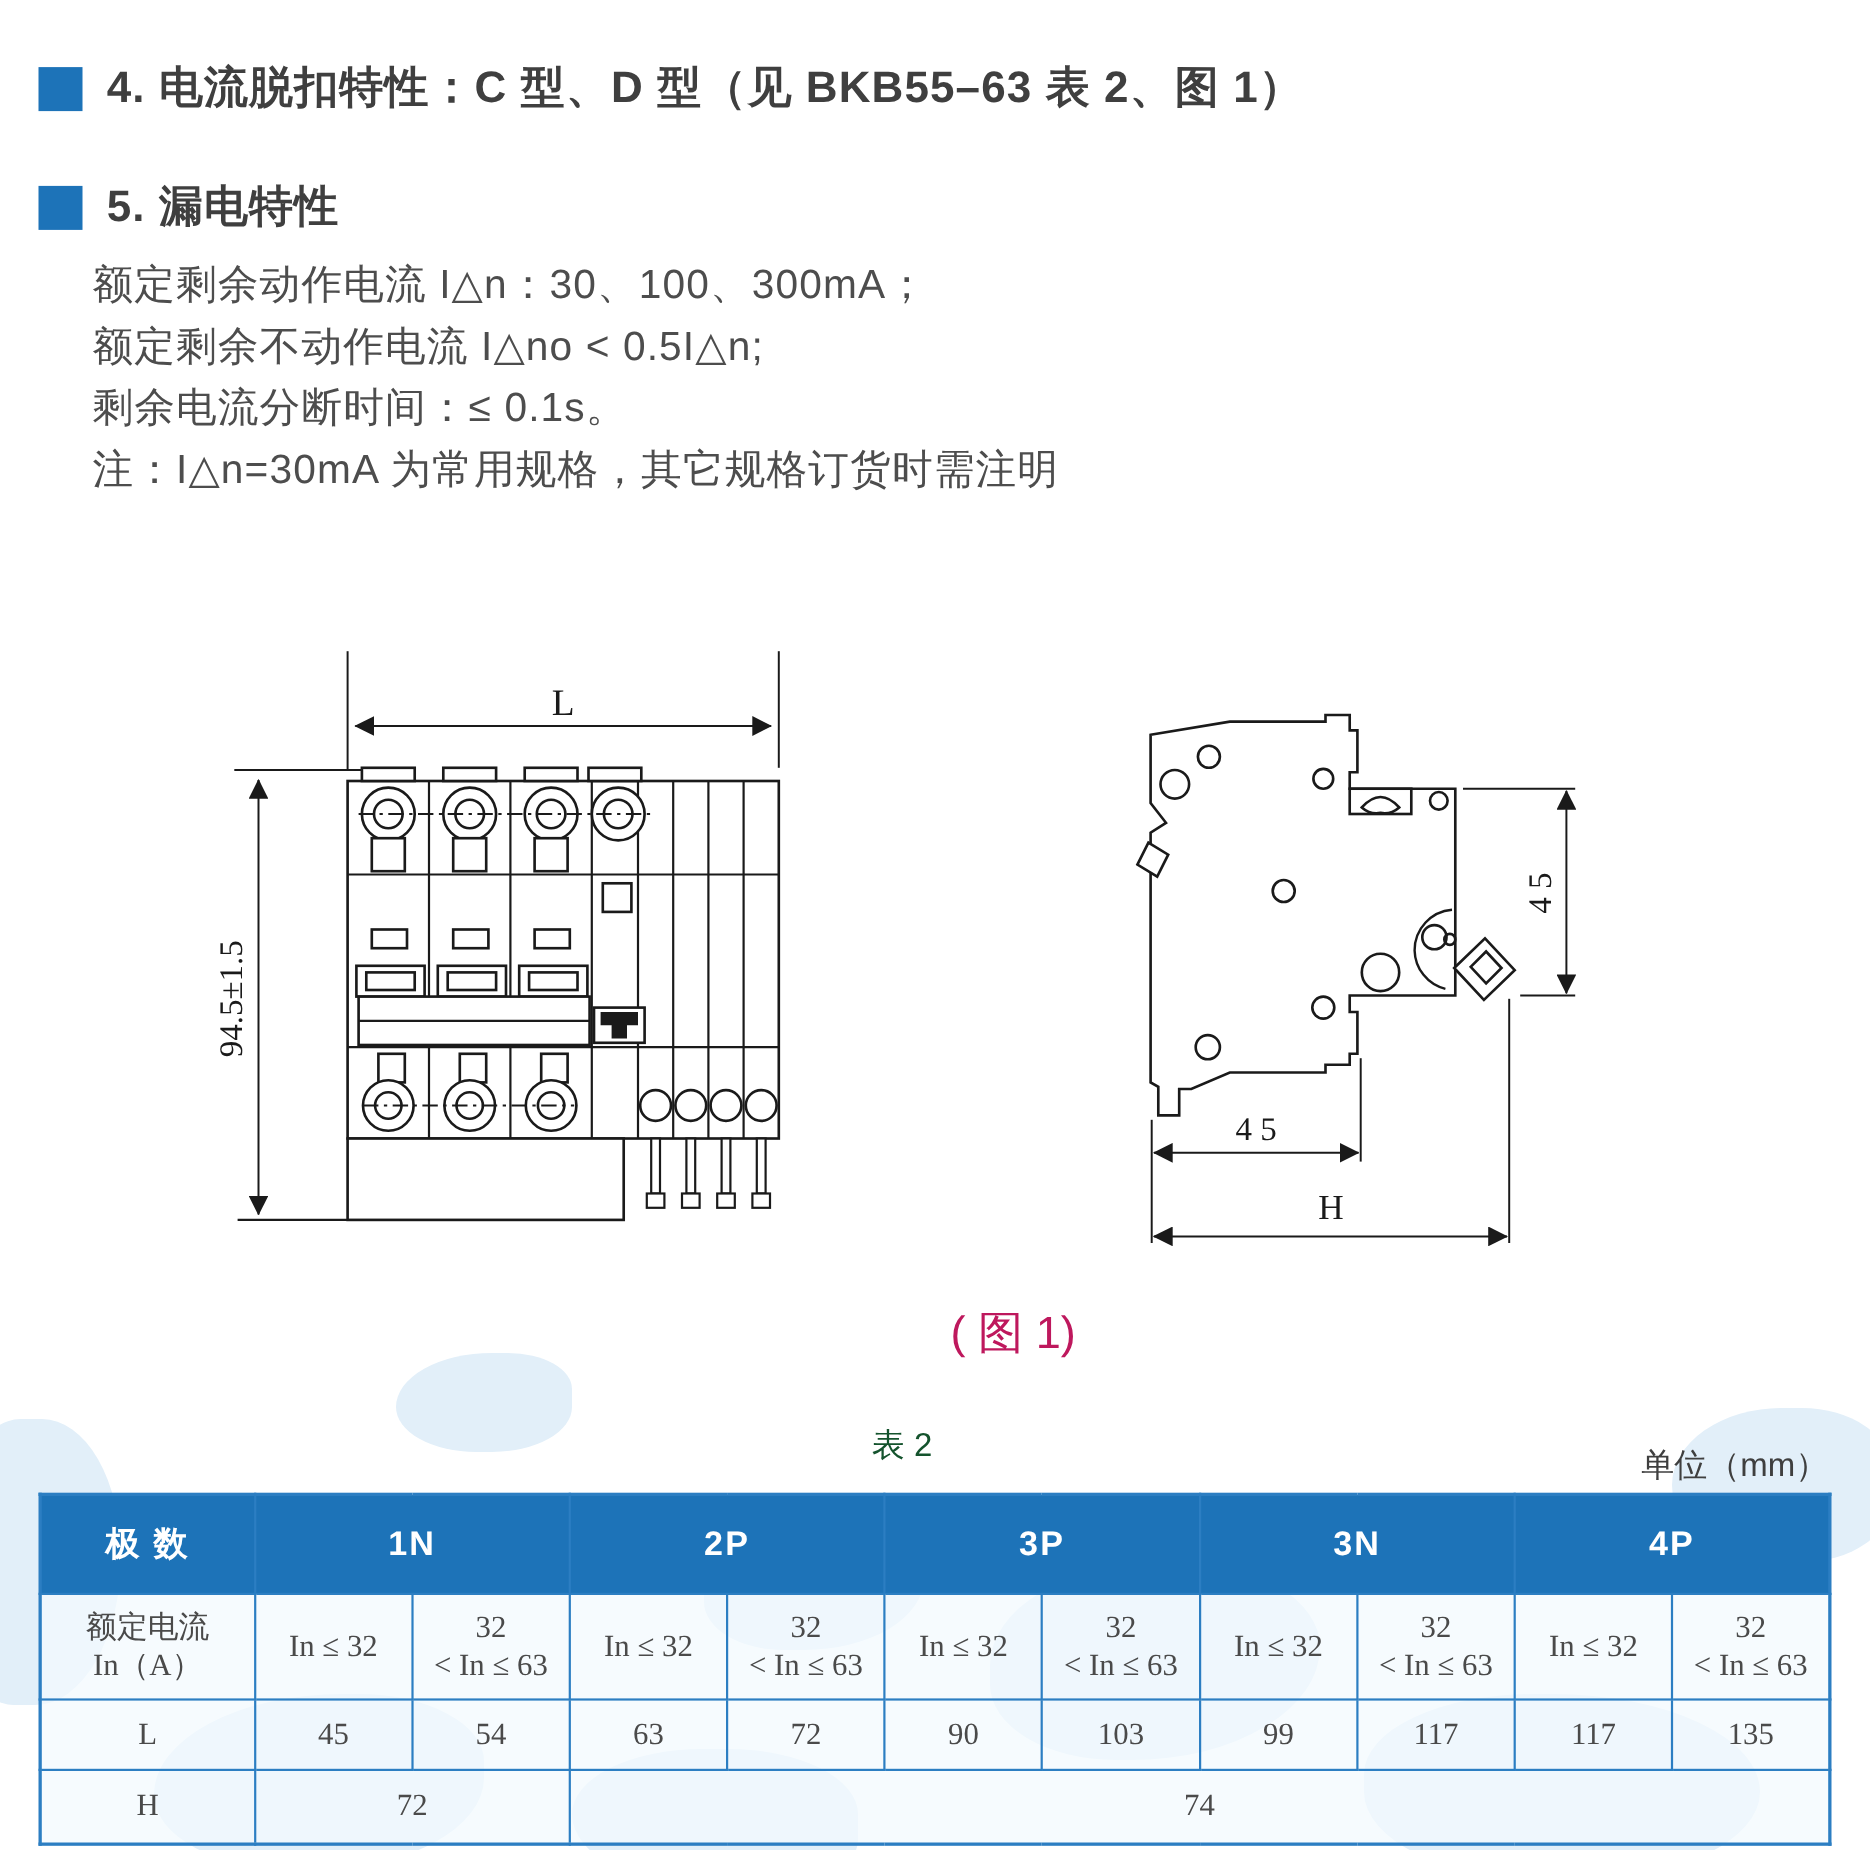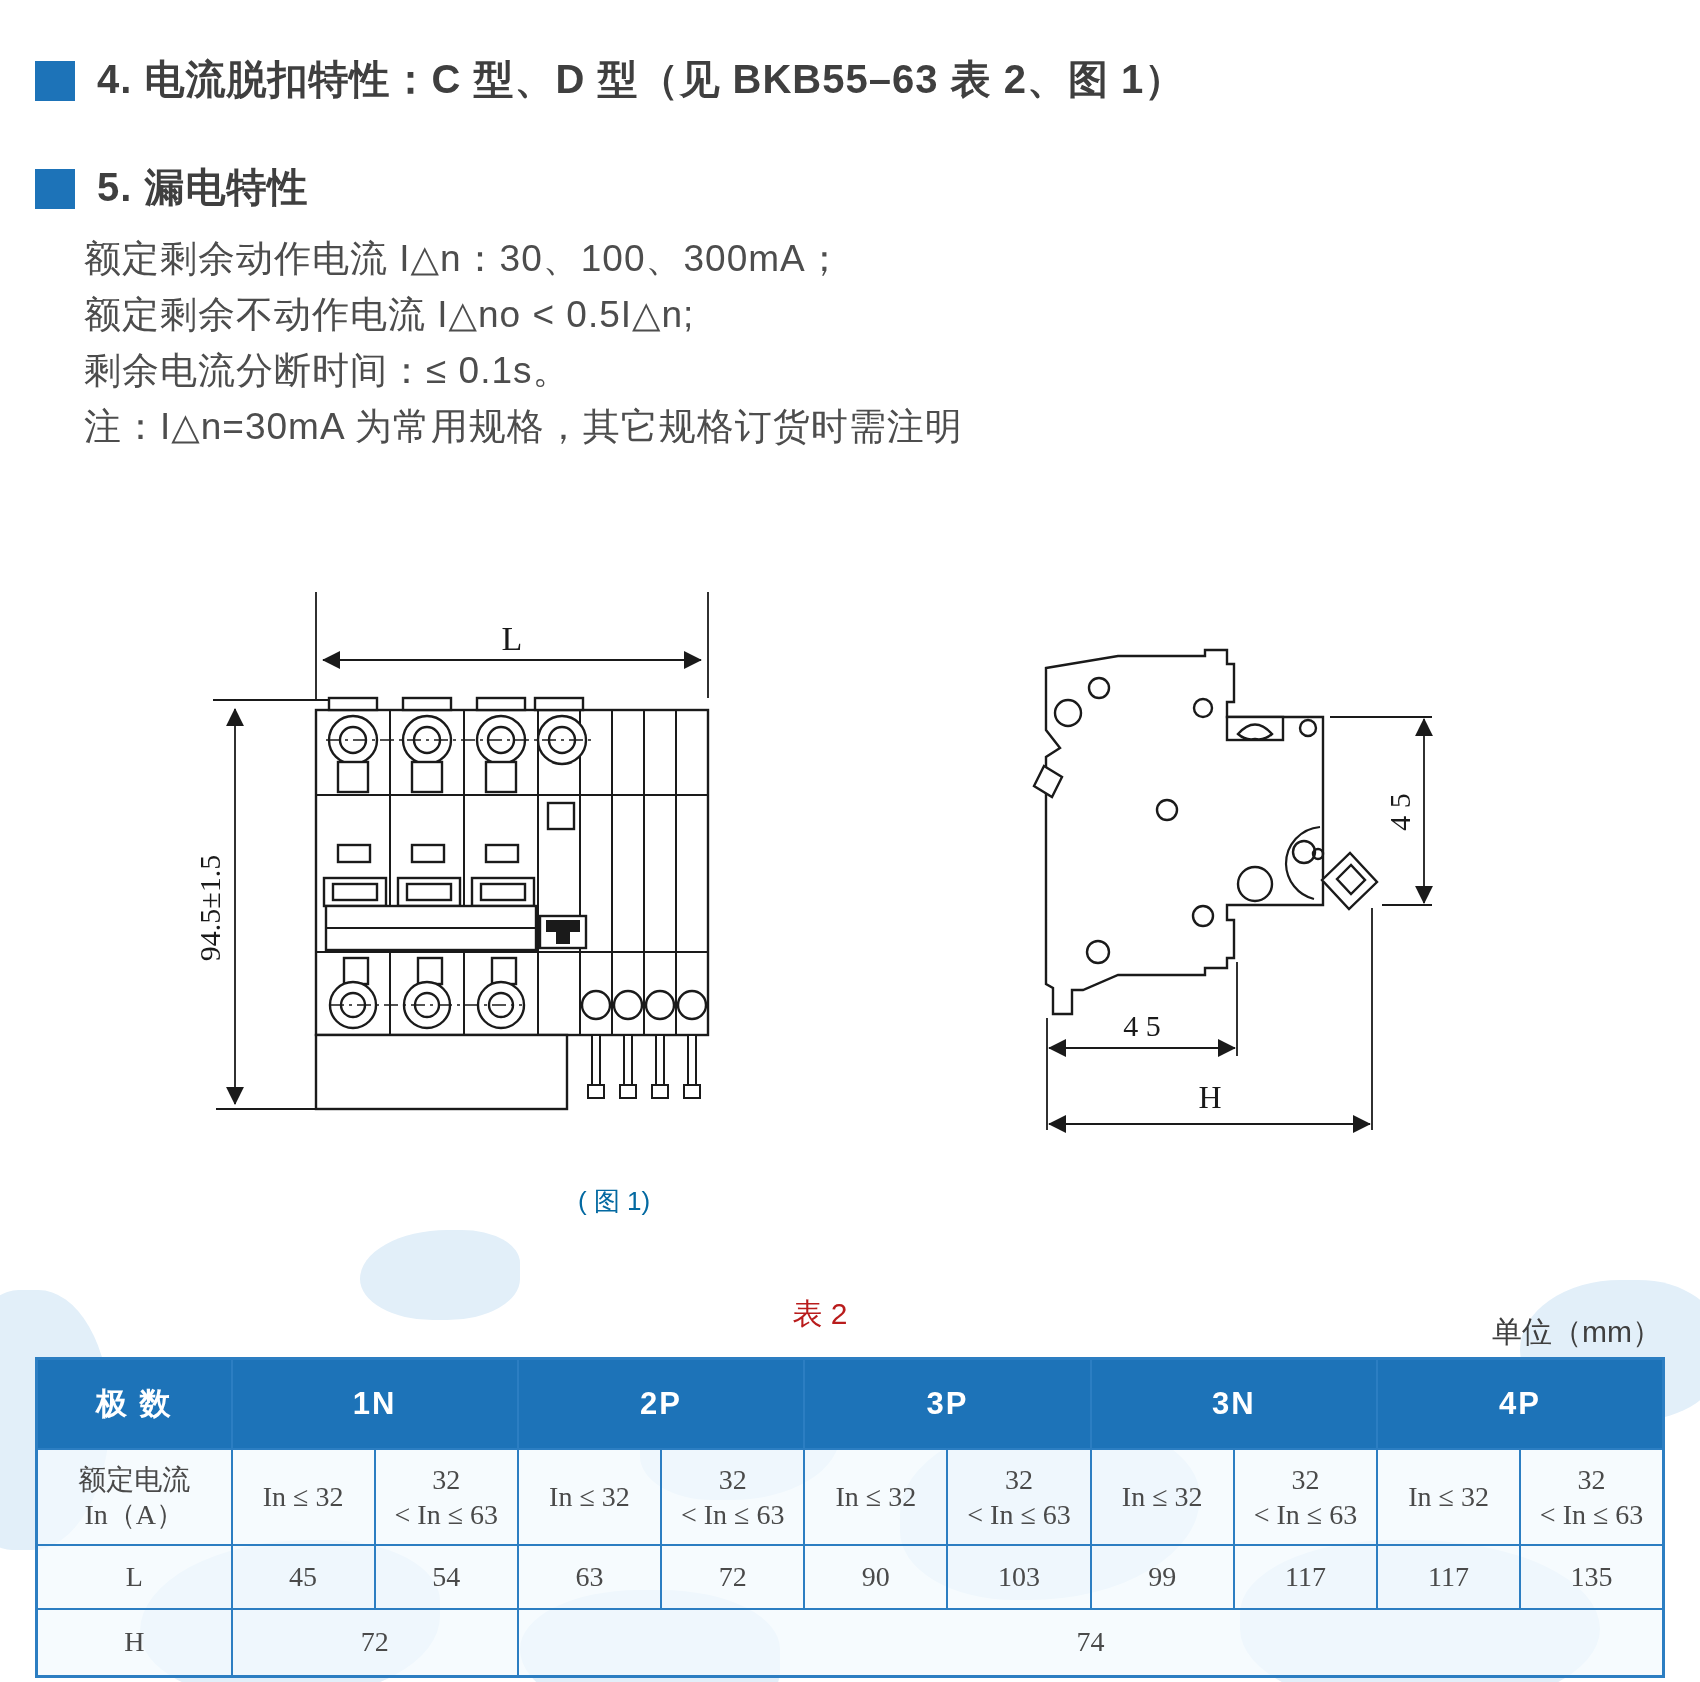--- a/index.html
+++ b/index.html
@@ -5,23 +5,23 @@
   html,body{margin:0;padding:0;background:#ffffff;}
   .page{position:relative;width:1700px;height:1682px;background:#fff;overflow:hidden;
         font-family:"Liberation Sans",sans-serif;color:#444;}
   
   .wm{position:absolute;background:#e2eff9;z-index:0;}
   
   .sec{position:absolute;left:35px;display:flex;align-items:center;z-index:2;}
   .bullet{width:40px;height:40px;background:#1d73b8;flex:0 0 auto;margin-top:3px;}
   .sec .t{margin-left:22px;font-weight:bold;font-size:40px;color:#3f3f3f;letter-spacing:1px;white-space:nowrap;}
   .bodyline{position:absolute;left:84px;font-size:37px;color:#4d4d4d;letter-spacing:1px;white-space:nowrap;z-index:2;}
-  .figcap{position:absolute;top:1184px;left:578px;width:400px;text-align:left;
-          font-size:26px;color:#0369a1;z-index:2;}
-  .tblcap{position:absolute;top:1294px;left:0;width:1640px;text-align:center;font-size:30px;color:#b91c1c;z-index:2;}
+  .figcap{position:absolute;top:1184px;left:578px;width:400px;text-align:right;
+          font-size:41px;color:#be185d;z-index:2;}
+  .tblcap{position:absolute;top:1294px;left:0;width:1640px;text-align:center;font-size:30px;color:#14532d;z-index:2;}
   .tblunit{position:absolute;top:1294px;right:38px;font-size:30px;color:#3f3f3f;z-index:2;margin-top:18px;}
   
   table.dims{position:absolute;left:35px;top:1357px;width:1630px;border-collapse:collapse;
              table-layout:fixed;z-index:1;}
   table.dims col.c0{width:195px;}
   table.dims th,table.dims td{border:2px solid #2c7ec2;text-align:center;vertical-align:middle;padding:12px;}
   table.dims{border:3px solid #2c7ec2;}
   table.dims thead th{background:#1d73b8;color:#fff;font-size:31px;font-weight:bold;
                       font-family:"Liberation Sans",sans-serif;letter-spacing:2px;height:64px;}
   table.dims tbody td{background:rgba(243,249,253,0.75);color:#4a4a4a;

